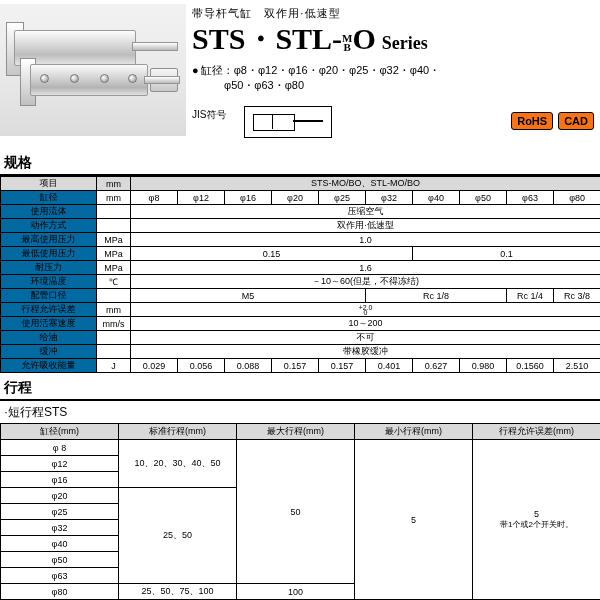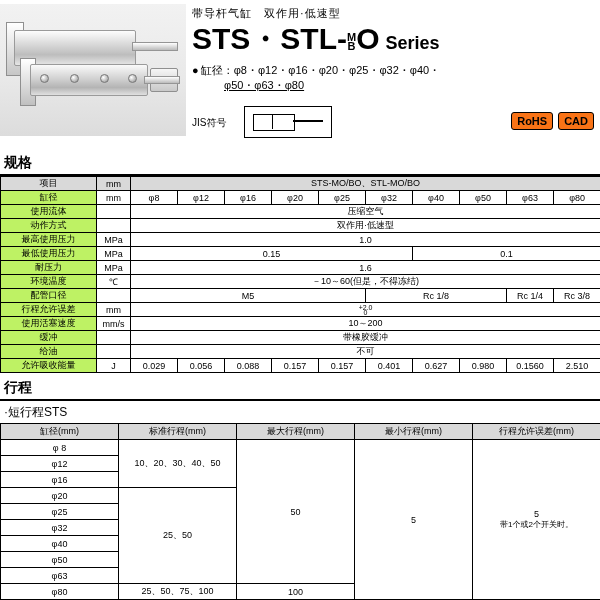--- a/index.html
+++ b/index.html
@@ -58,35 +58,35 @@
   }
   .cyl-hole{
     width:7px;height:7px;border-radius:50%;
     background:radial-gradient(circle at 35% 35%,#fff,#8c8c8c);
     border:1px solid #777;
   }
 
   .title-area{position:absolute;left:192px;top:6px;right:4px;}
   .sub-title{font-size:11px;letter-spacing:1px;margin-bottom:2px;}
   .main-title{
-    font-family:Liberation Sans, sans-serif;
+    font-family:Liberation Serif, serif;
     font-weight:bold;font-size:30px;letter-spacing:0px;line-height:1.05;
     white-space:nowrap;
   }
   .mb-stack{
     display:inline-block;font-size:11px;line-height:9px;
     vertical-align:middle;text-align:center;position:relative;top:1px;
   }
   .series-word{font-size:18px;font-weight:bold;margin-left:6px;}
   .bore-line{margin-top:7px;font-size:11px;line-height:16px;display:flex;}
   .bore-bullet{margin-right:2px;}
   .bore-label{white-space:nowrap;}
   .bore-vals{white-space:nowrap;}
   .bore-vals2{margin-left:32px;white-space:nowrap;}
-  .jis{position:absolute;left:192px;top:116px;font-size:10px;}
+  .jis{position:absolute;left:192px;top:108px;font-size:10px;}
   .jis-sym{
     position:absolute;left:244px;top:106px;width:86px;height:30px;
     border:1px solid #000;background:#fff;
   }
   .jis-sym .inner{position:absolute;left:8px;top:7px;width:40px;height:15px;border:1px solid #000;}
   .jis-sym .rod{position:absolute;left:48px;top:13px;width:30px;height:2px;background:#000;}
   .jis-sym .mid{position:absolute;left:27px;top:7px;width:1px;height:15px;background:#000;}
 
   .badges{position:absolute;right:6px;top:112px;display:flex;gap:5px;}
   .badge{
@@ -102,21 +102,21 @@
 
   
   table{border-collapse:collapse;table-layout:fixed;}
   .spec{width:600px;font-size:9px;}
   .spec th,.spec td{
     border:1px solid #000;
     text-align:center;vertical-align:middle;
     height:13px;padding:0 1px;
   }
   .spec .hdr{background:#d9d9d9;font-weight:normal;margin-left:8px;}
-  .rowlabel{text-align:left;padding-left:3px;background:#bef264;white-space:nowrap;}
+  .rowlabel{text-align:left;padding-left:3px;background:#0369a1;white-space:nowrap;}
   .unit{text-align:center;width:34px;}
   .plus2{font-size:7px;line-height:7px;}
 
   
   .stroke{width:600px;font-size:9px;margin-top:2px;}
   .stroke th,.stroke td{
     border:1px solid #000;text-align:center;vertical-align:middle;
     height:15px;padding:0 2px;
   }
   .stroke .hdr{background:#d9d9d9;font-weight:normal;margin-top:11px;}
@@ -147,21 +147,21 @@
     <div class="title-area">
       <div class="sub-title">带导杆气缸　双作用·低速型</div>
       <div class="main-title">
         <span>STS・STL-</span><span class="mb-stack"><span>M</span><br><span>B</span></span><span>O</span><span class="series-word">Series</span>
       </div>
       <div class="bore-line">
         <span class="bore-bullet">●</span>
         <span class="bore-label">缸径：</span>
         <span class="bore-vals">φ8・φ12・φ16・φ20・φ25・φ32・φ40・</span>
       </div>
-      <div style="font-size:11px;line-height:15px;text-decoration:underline;">
+      <div style="font-size:11px;line-height:15px;">
         <span class="bore-vals2">φ50・φ63・φ80</span>
       </div>
     </div>
 
     <div class="jis">JIS符号</div>
     <div class="jis-sym">
       <div class="inner"></div>
       <div class="mid"></div>
       <div class="rod"></div>
     </div>
@@ -247,28 +247,28 @@
         <span class="plus2" style="display:block;margin-bottom:-2px;">+2.0</span>
         <span class="plus2" style="display:block;">0</span>
       </td>
     </tr>
     <tr>
       <td class="rowlabel">使用活塞速度</td>
       <td class="unit">mm/s</td>
       <td colspan="10">10～200</td>
     </tr>
     <tr>
+      <td class="rowlabel">给油</td>
+      <td class="unit"></td>
+      <td colspan="10">不可</td>
+    </tr>
+    <tr>
       <td class="rowlabel">缓冲</td>
       <td class="unit"></td>
       <td colspan="10">带橡胶缓冲</td>
-    </tr>
-    <tr>
-      <td class="rowlabel">给油</td>
-      <td class="unit"></td>
-      <td colspan="10">不可</td>
     </tr>
     <tr>
       <td class="rowlabel">允许吸收能量</td>
       <td class="unit">J</td>
       <td>0.029</td>
       <td>0.056</td>
       <td>0.088</td>
       <td>0.157</td>
       <td>0.157</td>
       <td>0.401</td>

